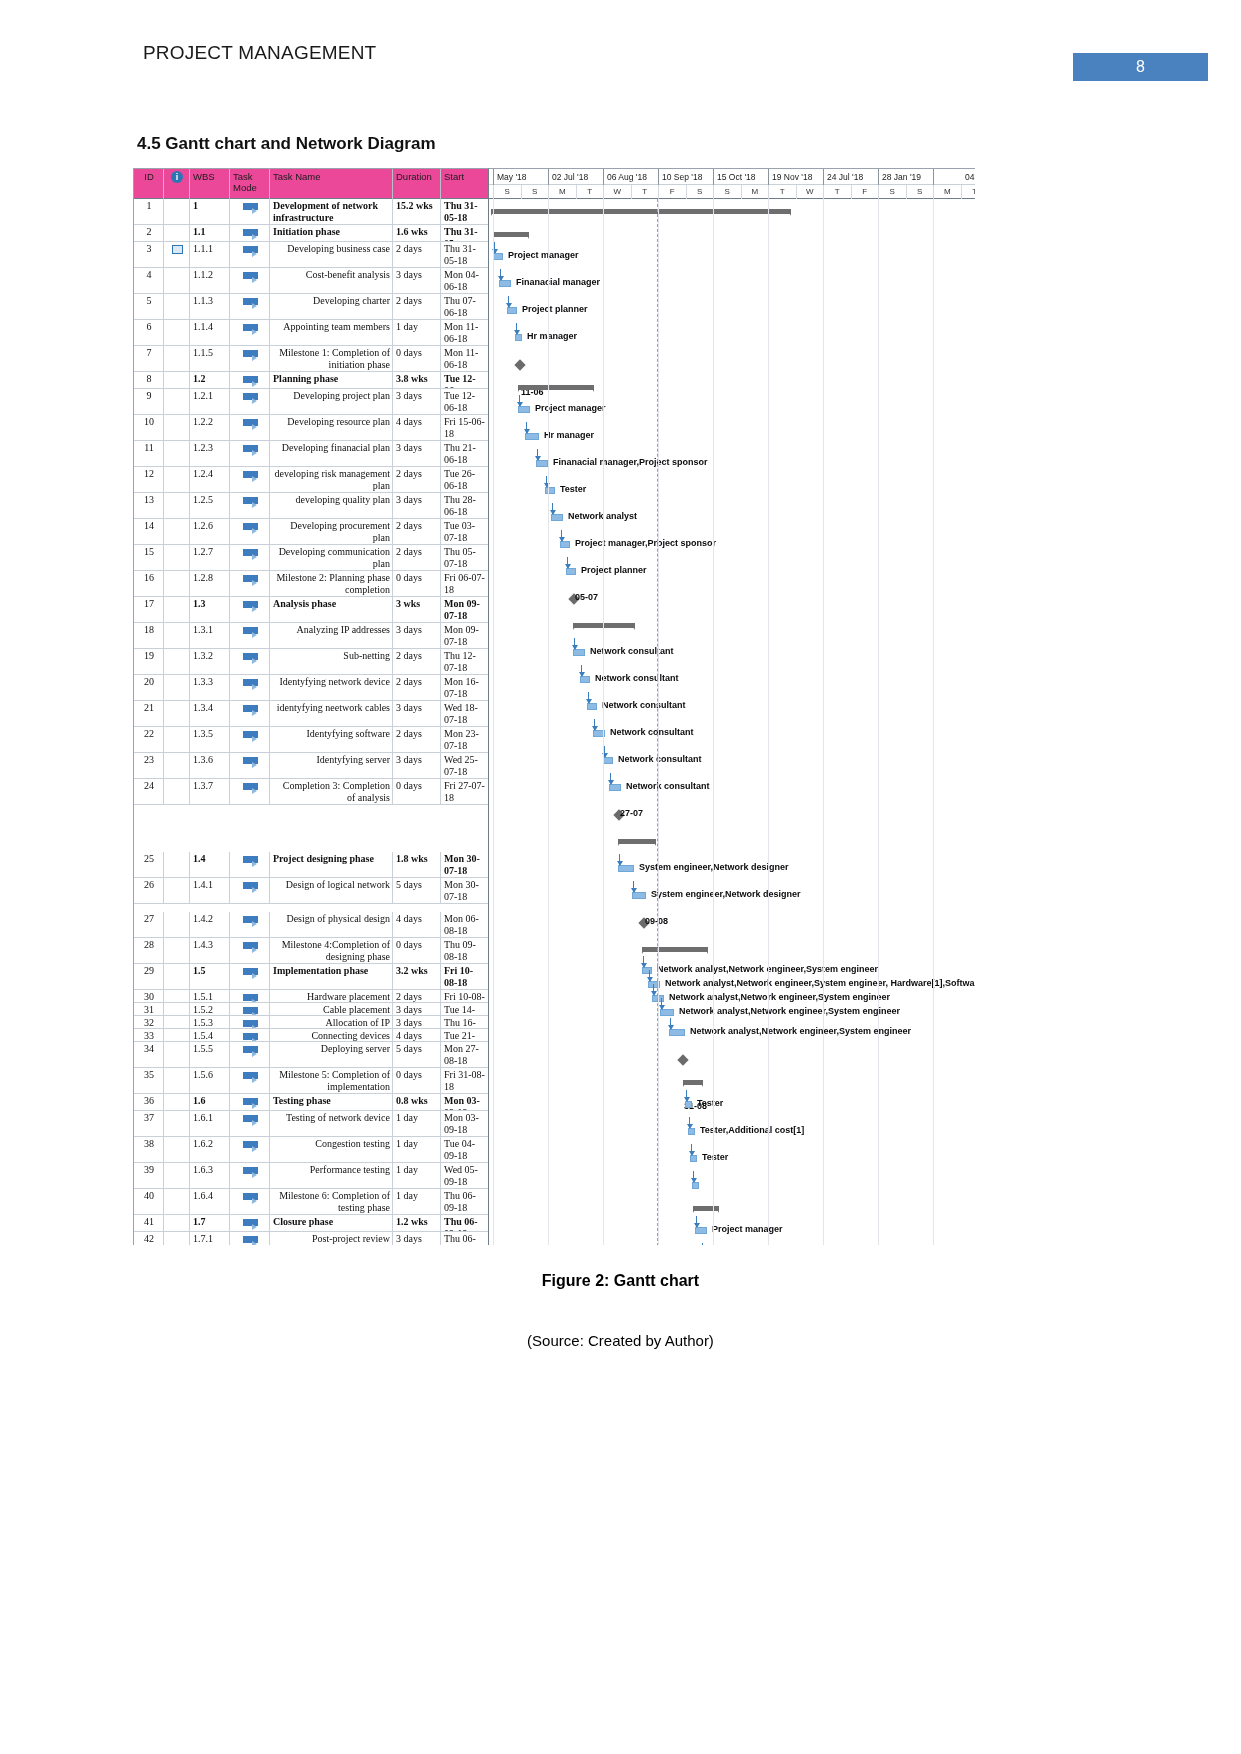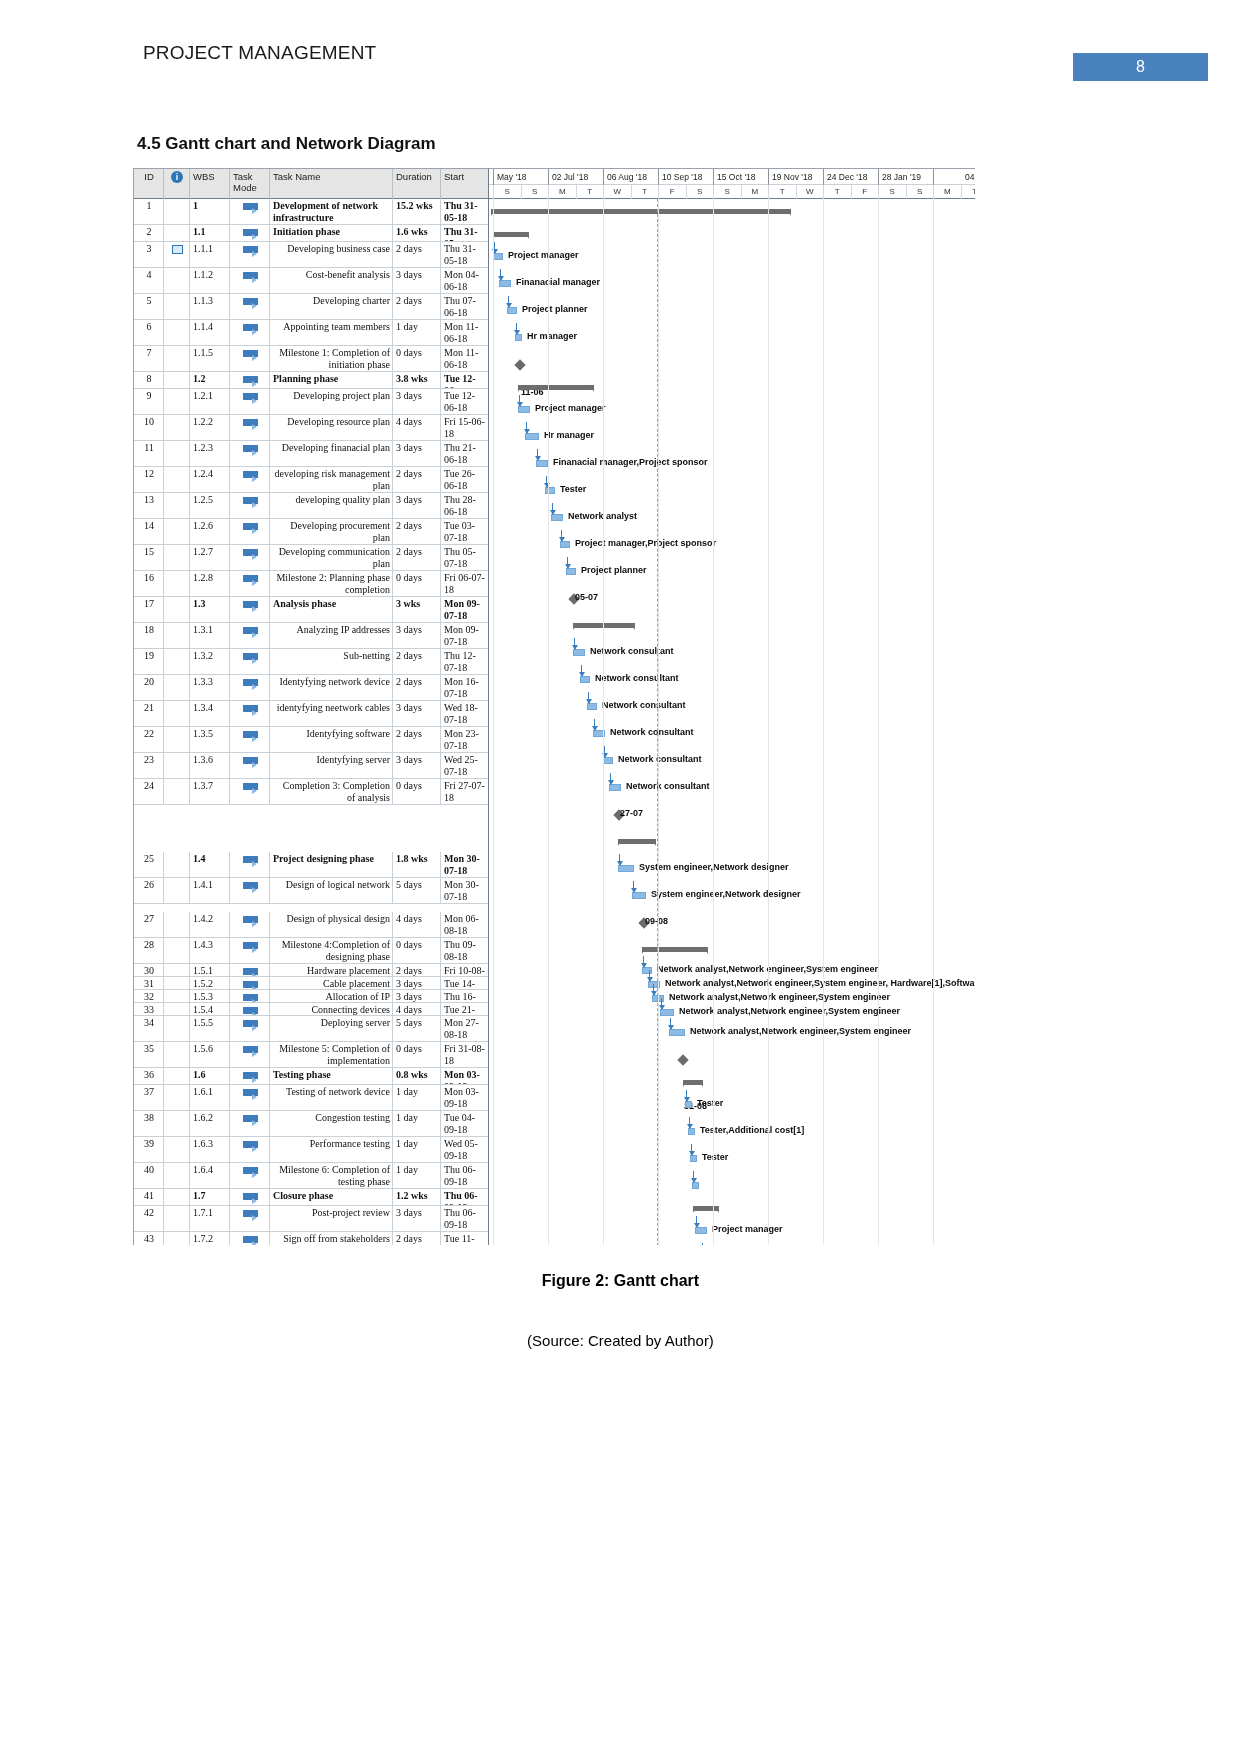--- a/index.html
+++ b/index.html
@@ -48,21 +48,21 @@
   
   #table-pane {
     position:absolute; left:0; top:0; width:355px; height:1077px;
     border-left:1px solid #9aa3ad;
     border-top:1px solid #9aa3ad;
     background:#fff;
   }
   .thead {
     position:relative; height:30px;
     border-bottom:1px solid #6f7c8a;
-    background:#e5e5e5;
+    background:#ec4899;
   }
   .thead .hc {
     position:absolute; top:0; height:30px;
     font-family:"Liberation Sans", sans-serif;
     font-size:9.5px; color:#1b1b1b;
     padding:2px 2px 0 3px;
     border-right:1px solid #b8c0c8;
     line-height:11px;
     overflow:hidden;
   }
@@ -468,20 +468,29 @@
         </div>
         <div class="grid-row" style="height: 26px;">
           <div class="c c-id">28</div>
           <div class="c c-ico"></div>
           <div class="c c-wbs">1.4.3</div>
           <div class="c c-mode"><span class="mode-icon"></span></div>
           <div class="c c-name ind2">Milestone 4:Completion of designing phase</div>
           <div class="c c-dur">0 days</div>
           <div class="c c-start">Thu 09-08-18</div>
         </div>
+        <div class="grid-row" style="height: 26px;">
+          <div class="c c-id">29</div>
+          <div class="c c-ico"></div>
+          <div class="c c-wbs bold">1.5</div>
+          <div class="c c-mode"><span class="mode-icon"></span></div>
+          <div class="c c-name bold ind1">Implementation phase</div>
+          <div class="c c-dur bold">3.2 wks</div>
+          <div class="c c-start bold">Fri 10-08-18</div>
+        </div>
         <div class="grid-row" style="height: 13px;">
           <div class="c c-id">30</div>
           <div class="c c-ico"></div>
           <div class="c c-wbs">1.5.1</div>
           <div class="c c-mode"><span class="mode-icon"></span></div>
           <div class="c c-name ind2">Hardware placement</div>
           <div class="c c-dur">2 days</div>
           <div class="c c-start">Fri 10-08-18</div>
         </div>
         <div class="grid-row" style="height: 13px;">
@@ -614,21 +623,21 @@
   </div>
 
   <div id="chart-pane">
     <div id="tl-months">
         <div class="m" style="left: 4px; width: 55px;">May '18</div>
         <div class="m" style="left: 59px; width: 55px;">02 Jul '18</div>
         <div class="m" style="left: 114px; width: 55px;">06 Aug '18</div>
         <div class="m" style="left: 169px; width: 55px;">10 Sep '18</div>
         <div class="m" style="left: 224px; width: 55px;">15 Oct '18</div>
         <div class="m" style="left: 279px; width: 55px;">19 Nov '18</div>
-        <div class="m" style="left: 334px; width: 55px;">24 Dec '18</div>
+        <div class="m" style="left: 334px; width: 55px;">24 Jul '18</div>
         <div class="m" style="left: 389px; width: 55px;">28 Jan '19</div>
         <div class="m" style="left: 444px; width: 55px; padding-left: 31px;">04 Mar '19</div>
       </div>
     <div id="tl-days">
         <div class="d" style="left: 4px; width: 27.5px;">S</div>
         <div class="d" style="left: 31.5px; width: 27.5px;">S</div>
         <div class="d" style="left: 59px; width: 27.5px;">M</div>
         <div class="d" style="left: 86.5px; width: 27.5px;">T</div>
         <div class="d" style="left: 114px; width: 27.5px;">W</div>
         <div class="d" style="left: 141.5px; width: 27.5px;">T</div>

